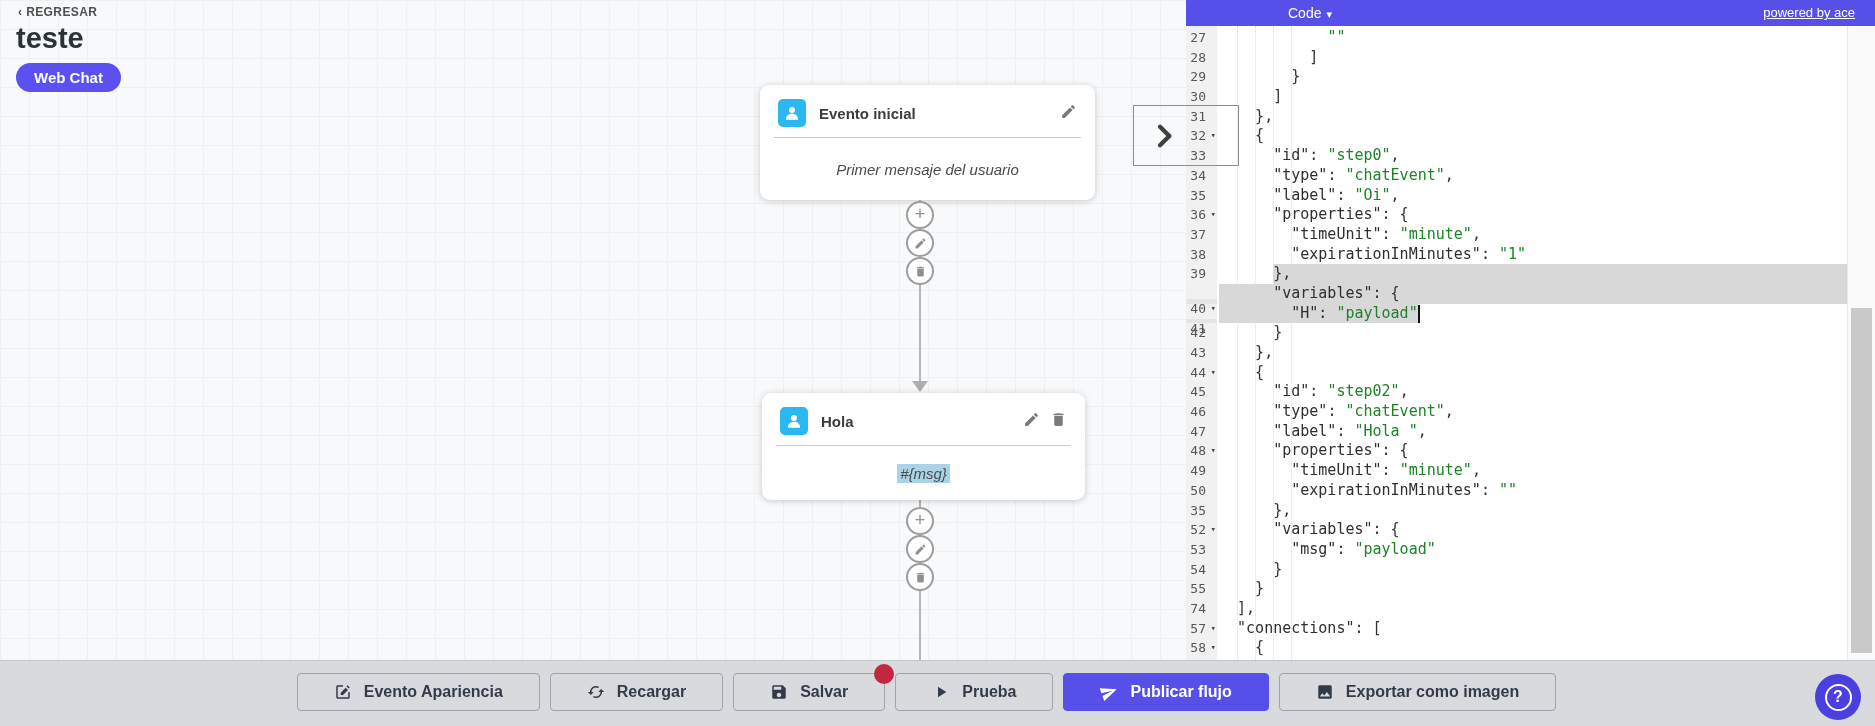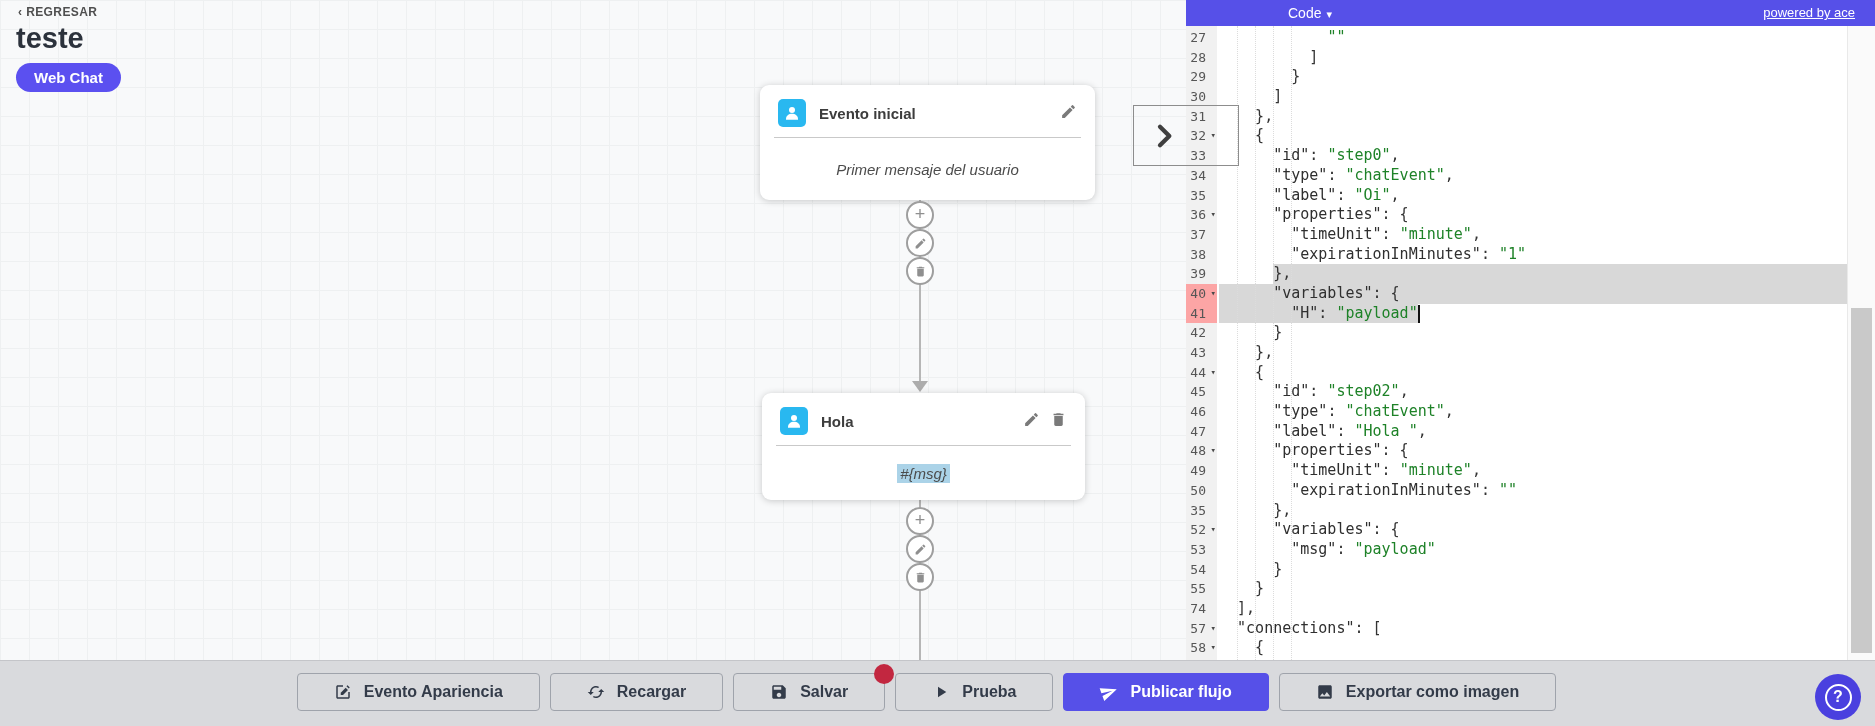--- a/index.html
+++ b/index.html
@@ -53,21 +53,21 @@
     color:#fff;font-size:14px;cursor:pointer;}
   .code-mode .caret{font-size:11px;margin-left:5px;}
   .powered-by{position:absolute;right:20px;top:5px;color:#fff;font-size:13px;
     text-decoration:underline;cursor:pointer;}
   .gutter-col{position:absolute;left:0;top:26px;bottom:0;width:31px;background:#f1f1f1;}
   .code-rows{position:absolute;left:0;top:28px;right:0;}
   .code-row{display:flex;height:19.7px;}
   .gutter-cell{width:31px;flex:none;box-sizing:border-box;text-align:right;
     padding-right:11px;font:13px/19.7px "DejaVu Sans Mono",monospace;color:#565656;
     position:relative;cursor:pointer;}
-  .gutter-cell.gsel{background:#fca5a5;}
+  .gutter-cell.gsel{background:#e5e5e5;margin-top:15px;}
   .fold{position:absolute;right:1px;top:0;font-size:9px;color:#4a4a4a;}
   .code-text{position:relative;flex:1;margin-right:27px;padding-left:2px;
     font:15px/19.7px "DejaVu Sans Mono",monospace;white-space:pre;color:#2f2f2f;}
   .tok-k{color:#2f2f2f;}
   .tok-s{color:#1e8228;}
   .tok-p{color:#333;}
   .sel{position:absolute;top:0;height:100%;background:#d8d8d8;z-index:-1;}
   .cursor{position:absolute;top:1px;width:2px;height:18px;background:#111;}
   .guide{position:absolute;top:26px;bottom:0;width:0;border-left:1px dotted #dcdcdc;}
   .scroll-track{position:absolute;right:0;top:26px;bottom:0;width:27px;

